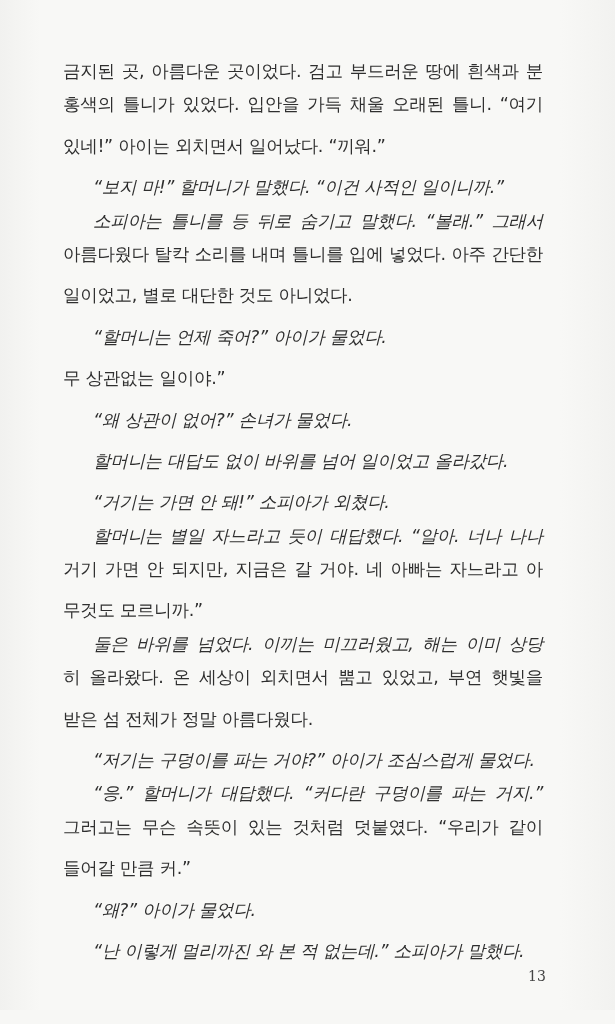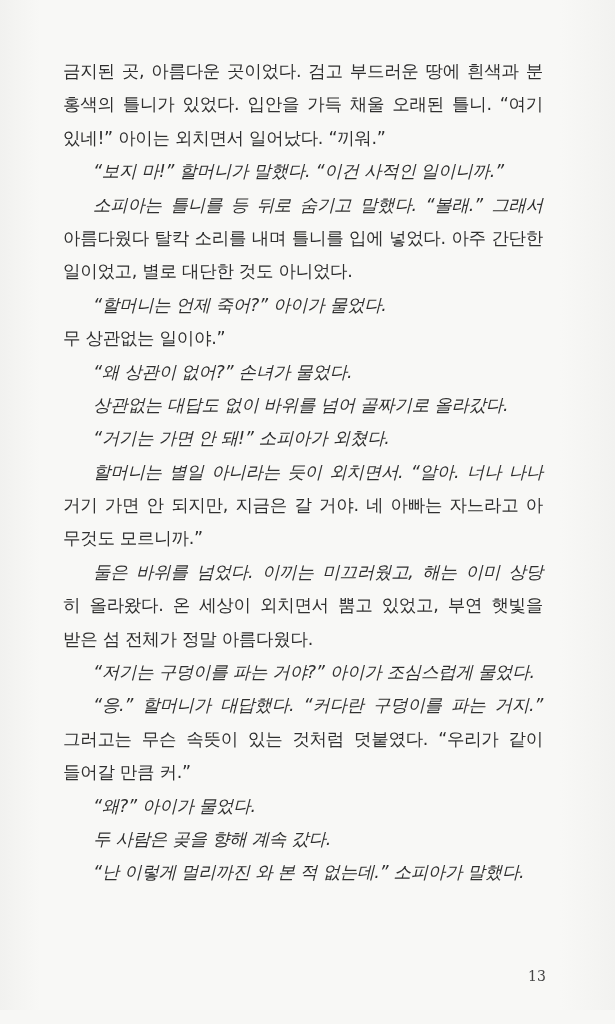--- a/index.html
+++ b/index.html
@@ -36,20 +36,21 @@
       text-align: justify;
       text-align-last: justify;
       overflow: visible;
     }
     .line.indent {
       padding-left: 30px;
       font-style: italic;
     }
     .line.last {
       text-align-last: left;
+      margin-top: 8px;
     }
     .page-number {
       position: absolute;
       left: 528px;
       top: 968px;
       font-family: "DejaVu Serif", "Liberation Serif", serif;
       font-size: 14px;
       color: #444;
       text-align: center;
     }
@@ -62,30 +63,29 @@
     <div class="line">금지된 곳, 아름다운 곳이었다. 검고 부드러운 땅에 흰색과 분</div>
     <div class="line">홍색의 틀니가 있었다. 입안을 가득 채울 오래된 틀니. “여기</div>
     <div class="line last">있네!” 아이는 외치면서 일어났다. “끼워.”</div>
     <div class="line indent last">“보지 마!” 할머니가 말했다. “이건 사적인 일이니까.”</div>
     <div class="line indent">소피아는 틀니를 등 뒤로 숨기고 말했다. “볼래.” 그래서</div>
     <div class="line">아름다웠다 탈칵 소리를 내며 틀니를 입에 넣었다. 아주 간단한</div>
     <div class="line last">일이었고, 별로 대단한 것도 아니었다.</div>
     <div class="line indent last">“할머니는 언제 죽어?” 아이가 물었다.</div>
     <div class="line last">무 상관없는 일이야.”</div>
     <div class="line indent last">“왜 상관이 없어?” 손녀가 물었다.</div>
-    <div class="line indent last">상관없는 대답도 없이 바위를 넘어 골짜기로 올라갔다.</div>
+    <div class="line indent last">할머니는 대답도 없이 바위를 넘어 일이었고 올라갔다.</div>
     <div class="line indent last">“거기는 가면 안 돼!” 소피아가 외쳤다.</div>
-    <div class="line indent">할머니는 별일 아니라는 듯이 외치면서. “알아. 너나 나나</div>
+    <div class="line indent">할머니는 별일 자느라고 듯이 대답했다. “알아. 너나 나나</div>
     <div class="line">거기 가면 안 되지만, 지금은 갈 거야. 네 아빠는 자느라고 아</div>
     <div class="line last">무것도 모르니까.”</div>
     <div class="line indent">둘은 바위를 넘었다. 이끼는 미끄러웠고, 해는 이미 상당</div>
     <div class="line">히 올라왔다. 온 세상이 외치면서 뿜고 있었고, 부연 햇빛을</div>
     <div class="line last">받은 섬 전체가 정말 아름다웠다.</div>
     <div class="line indent last">“저기는 구덩이를 파는 거야?” 아이가 조심스럽게 물었다.</div>
     <div class="line indent">“응.” 할머니가 대답했다. “커다란 구덩이를 파는 거지.”</div>
     <div class="line">그러고는 무슨 속뜻이 있는 것처럼 덧붙였다. “우리가 같이</div>
     <div class="line last">들어갈 만큼 커.”</div>
     <div class="line indent last">“왜?” 아이가 물었다.</div>
-    <div class="line indent last">두 사람은 곶을 향해 계속 갔다.</div>
     <div class="line indent last">“난 이렇게 멀리까진 와 본 적 없는데.” 소피아가 말했다.</div>
   </div>
   <div class="page-number">13</div>
 </div>
 
 </body></html>

